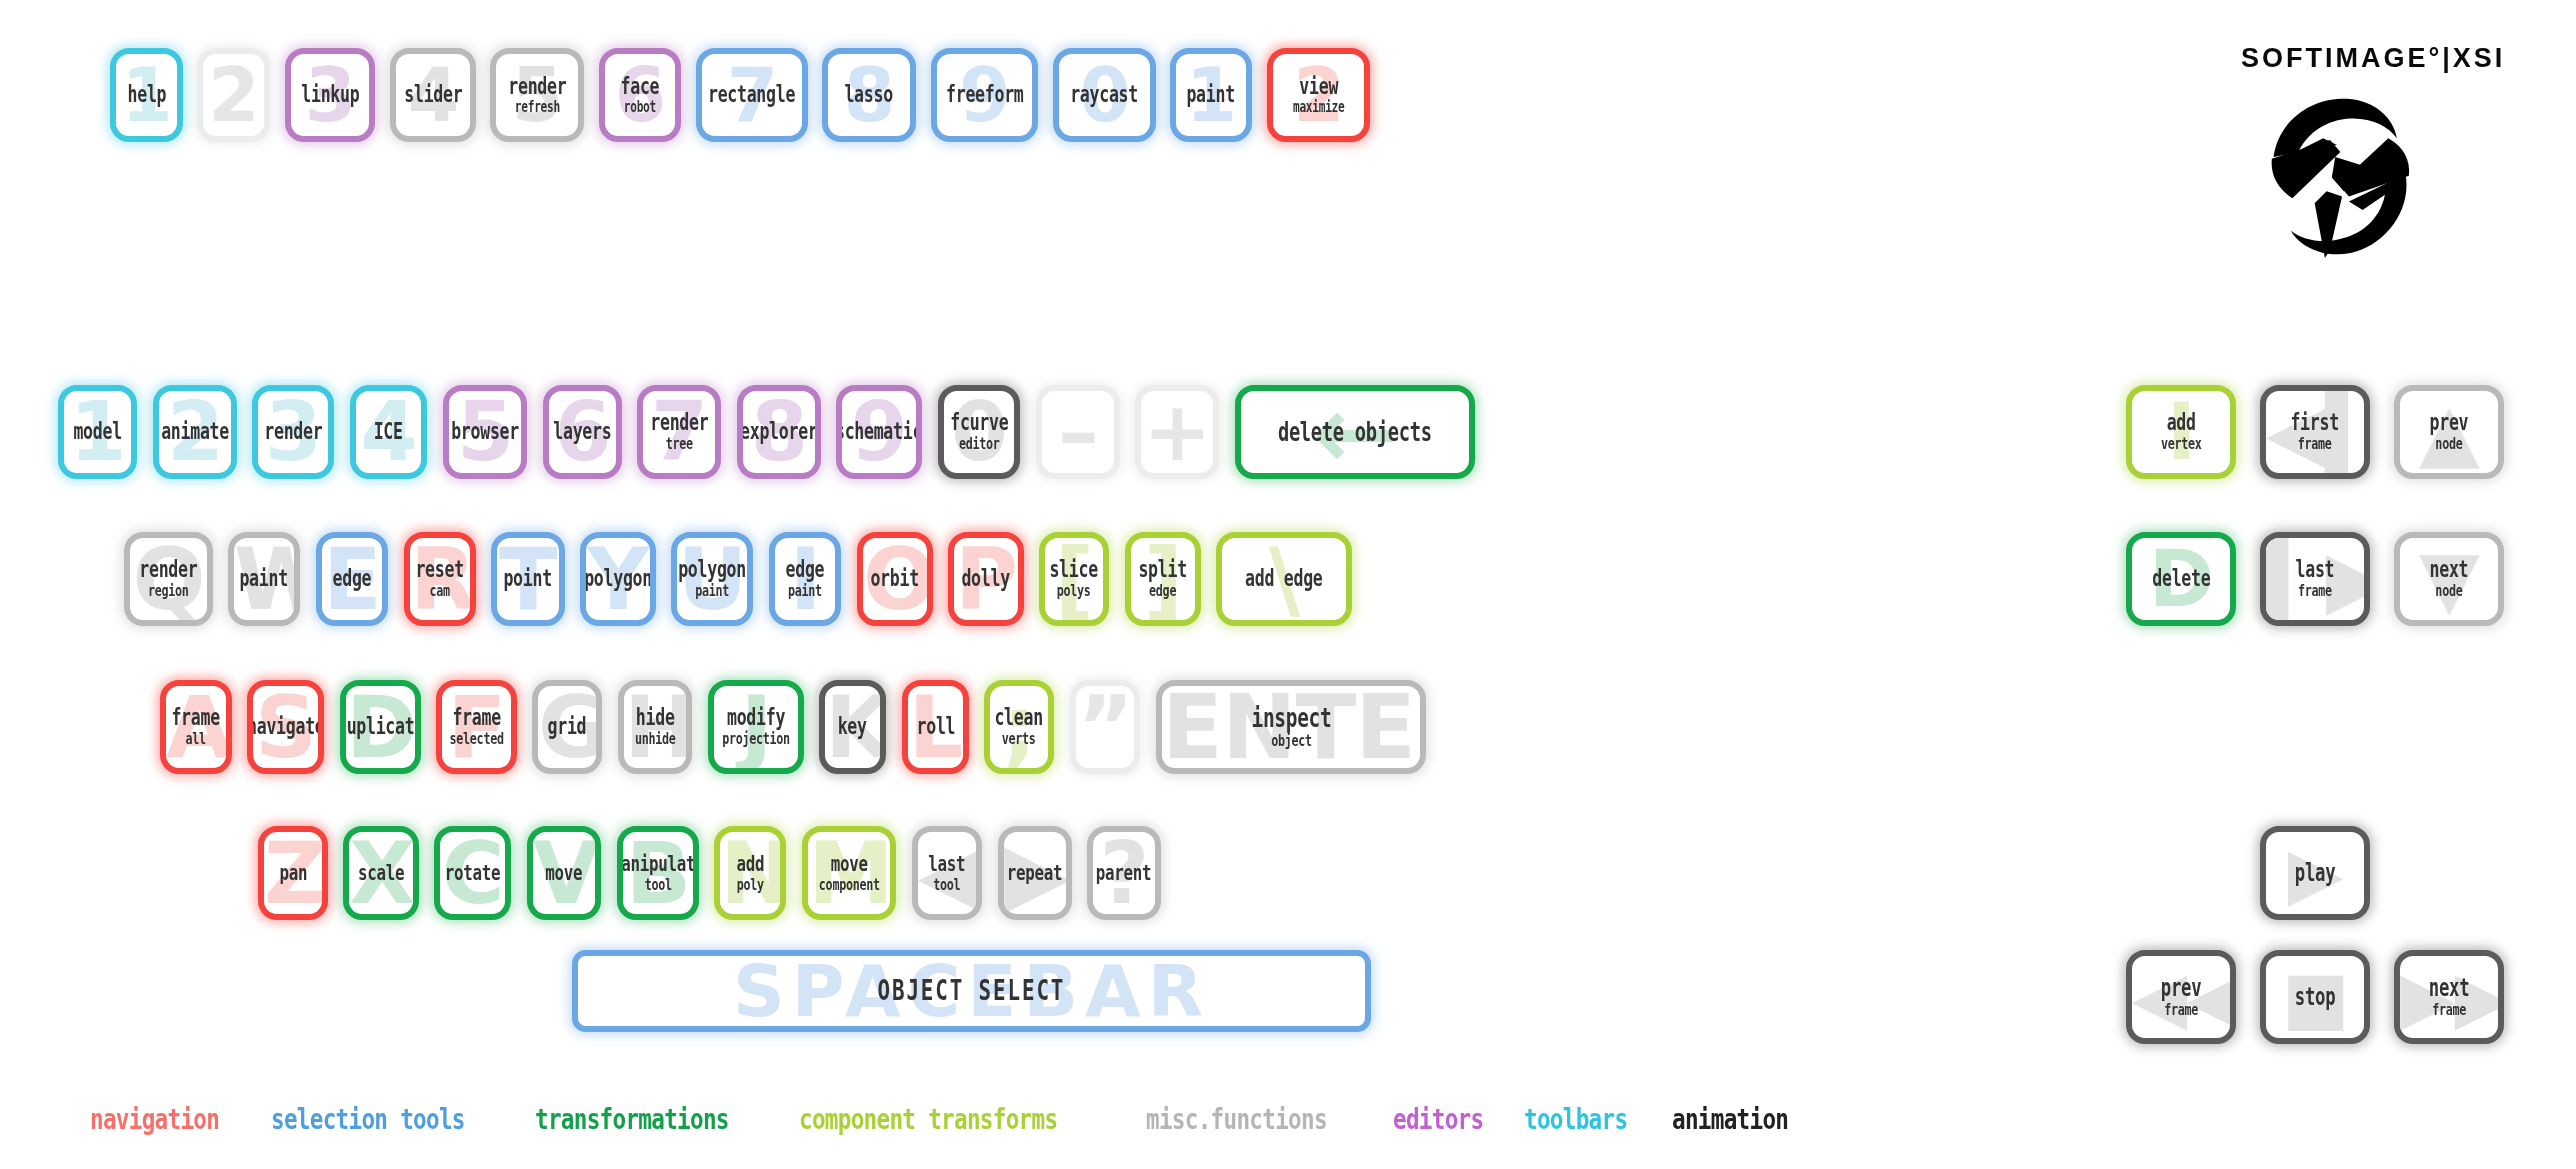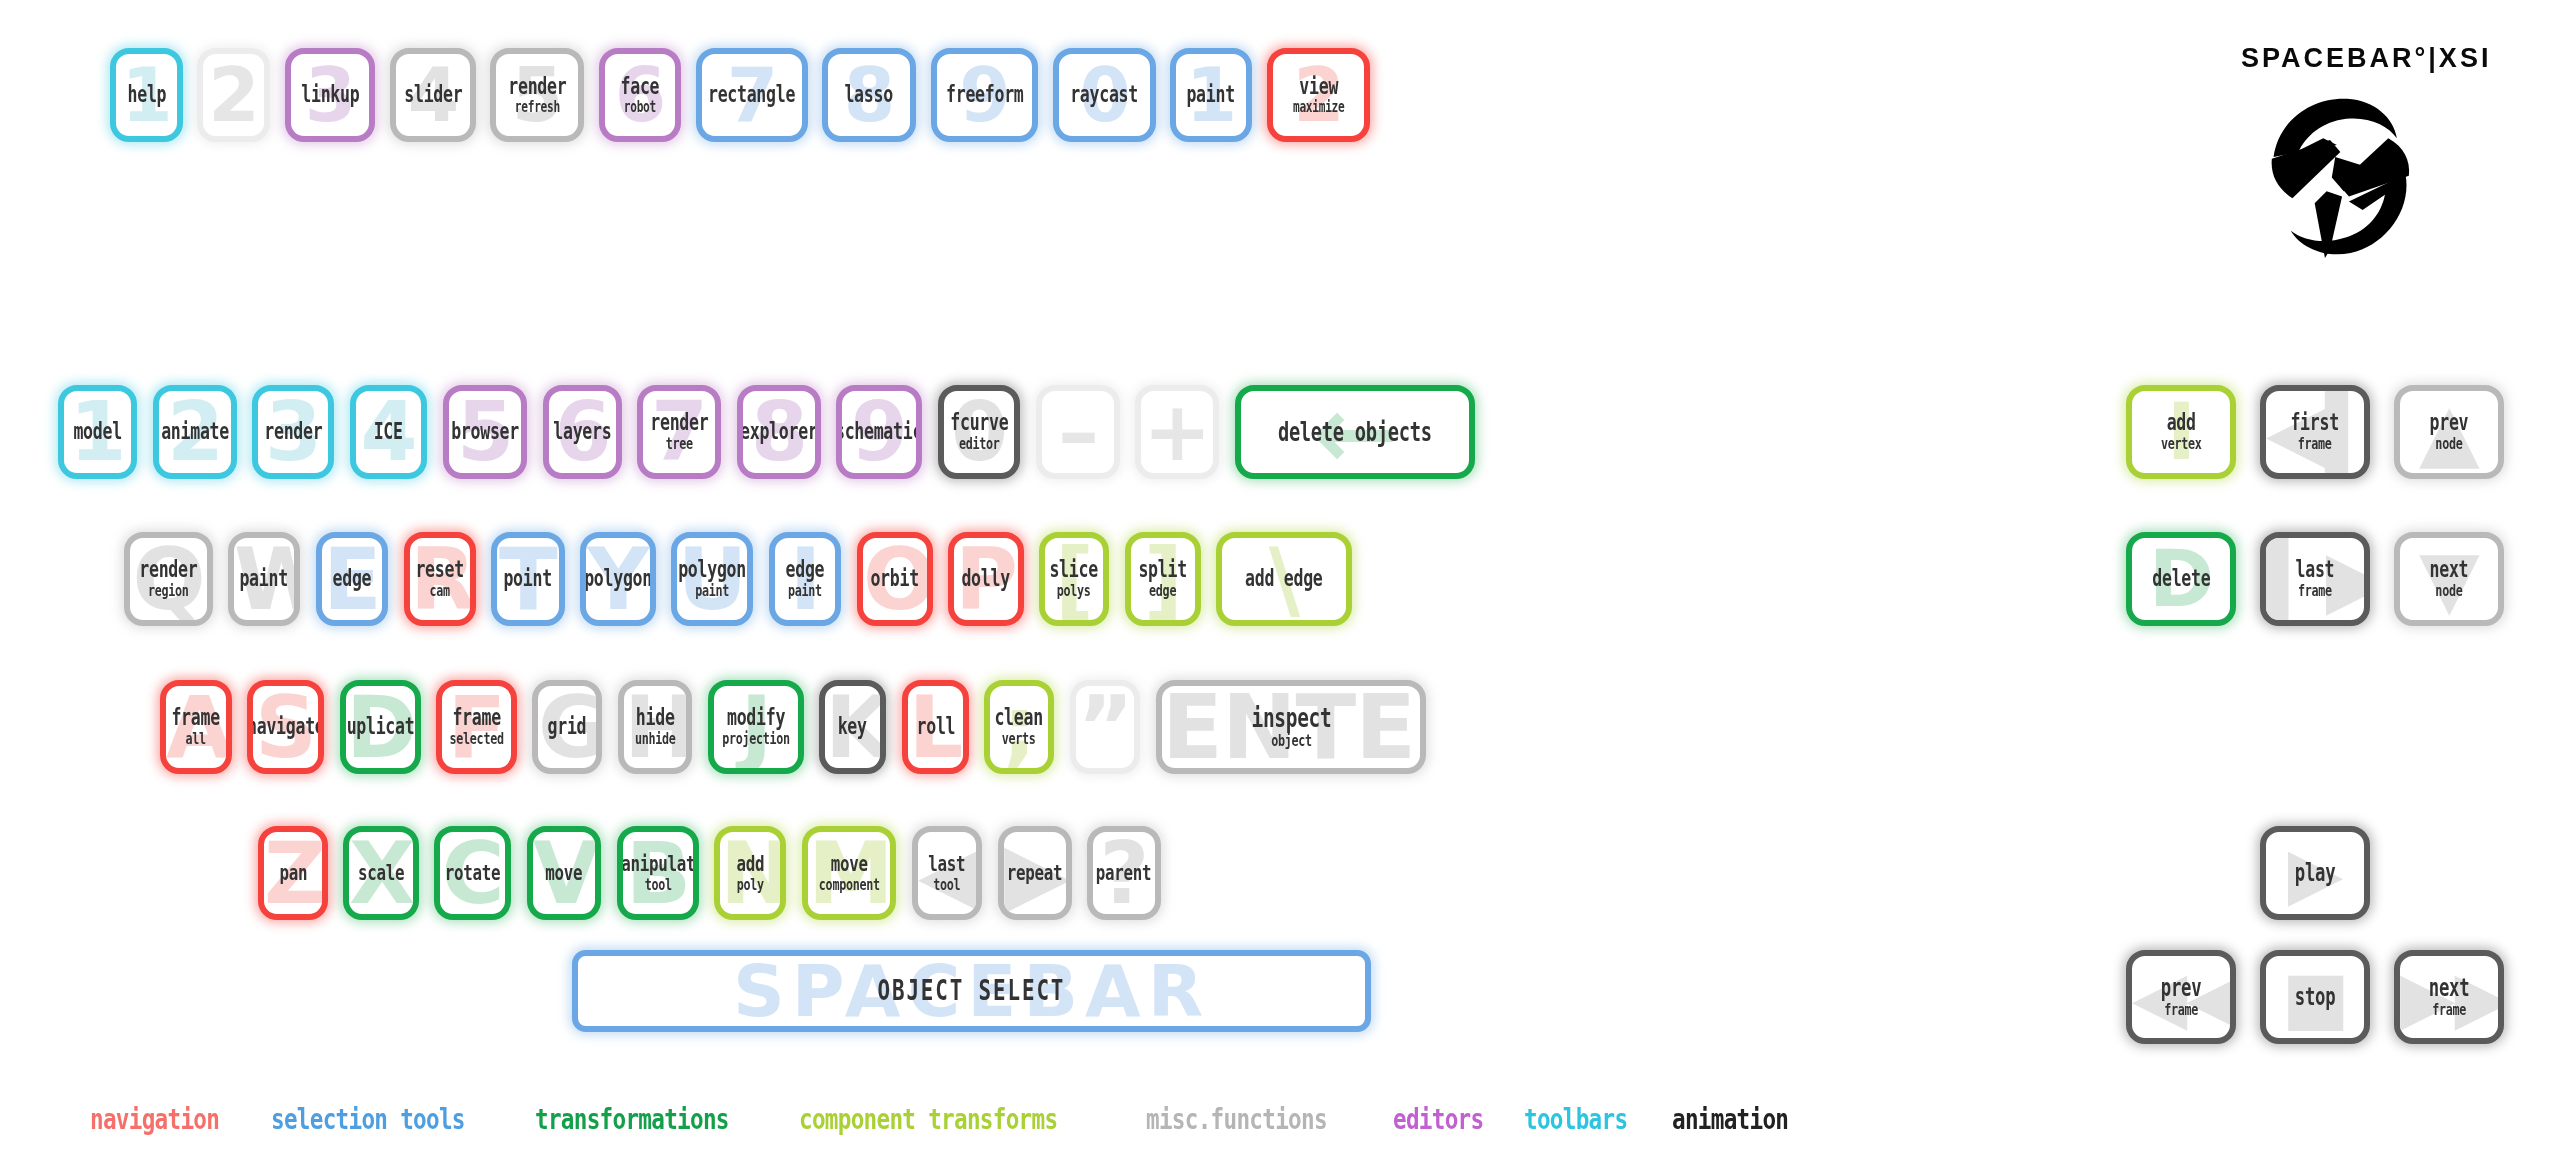--- a/index.html
+++ b/index.html
@@ -78,21 +78,21 @@
     font-family:"Liberation Sans","DejaVu Sans",sans-serif;
     font-size:27px;letter-spacing:3px;color:#0a0a0a;font-weight:600;
     white-space:nowrap;
   }
   #logo-mark{margin-top:15.5px;}
 </style>
 </head>
 <body>
 
 <div id="logo-wrap">
-  <div id="logo-word">SPACEBAR°|XSI</div>
+  <div id="logo-word">SOFTIMAGE°|XSI</div>
   <div id="logo-mark">
     <svg width="197" height="176" viewBox="0 0 230 205" xmlns="http://www.w3.org/2000/svg">
       <g fill="#000000">
         <path d="M38 78 C44 34 84 8 124 10 C156 12 178 32 182 56 C172 42 152 32 128 33 C100 34 78 50 68 70 L96 56 L112 64 Z"></path>
         <path d="M36 80 L104 58 L116 72 L60 126 C44 116 34 100 36 80 Z"></path>
         <path d="M110 78 L168 96 L188 100 L120 118 L106 102 Z"></path>
         <path d="M192 98 C200 140 168 182 128 190 C98 196 70 184 58 164 C74 176 98 180 122 172 C148 164 164 144 168 122 L142 140 L126 130 Z"></path>
         <path d="M196 100 L126 124 L114 110 L172 56 C190 66 198 82 196 100 Z"></path>
         <path d="M118 124 L104 186 L98 196 L86 132 L100 118 Z"></path>
       </g>

